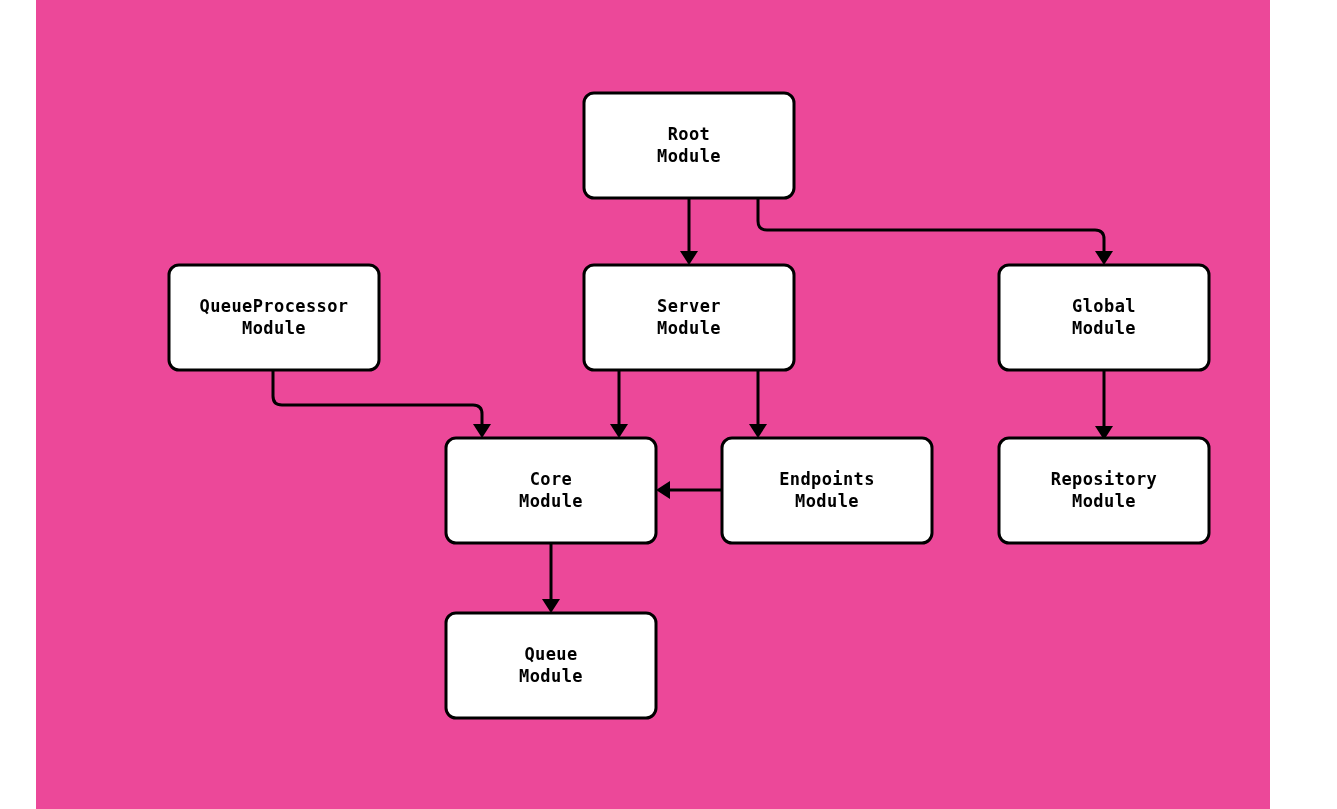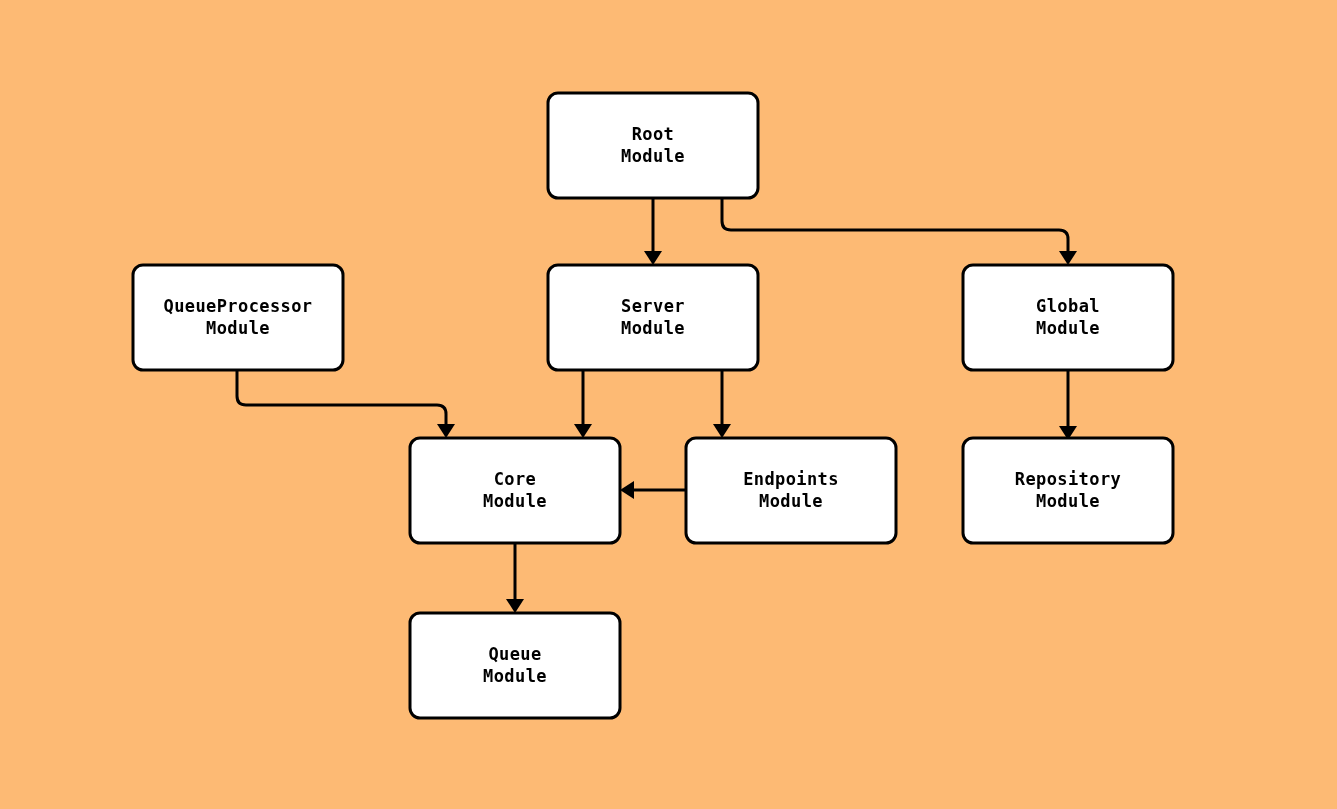--- a/index.html
+++ b/index.html
@@ -9,23 +9,24 @@
     background: #ffffff;
   }
   body {
     width: 1337px;
     height: 809px;
     overflow: hidden;
     font-family: "DejaVu Sans Mono", "Liberation Mono", monospace;
   }
   #diagram-root {
     position: relative;
-    width: 1337px;
+    width: 1234px;
     height: 809px;
-    background: #fdba74;
+    background: #ec4899;
+    margin-left: 36px;
   }
   svg#diagram-canvas {
     display: block;
     width: 1337px;
     height: 809px;
   }
   .node-box {
     fill: #ffffff;
     stroke: #000000;
     stroke-width: 3;

